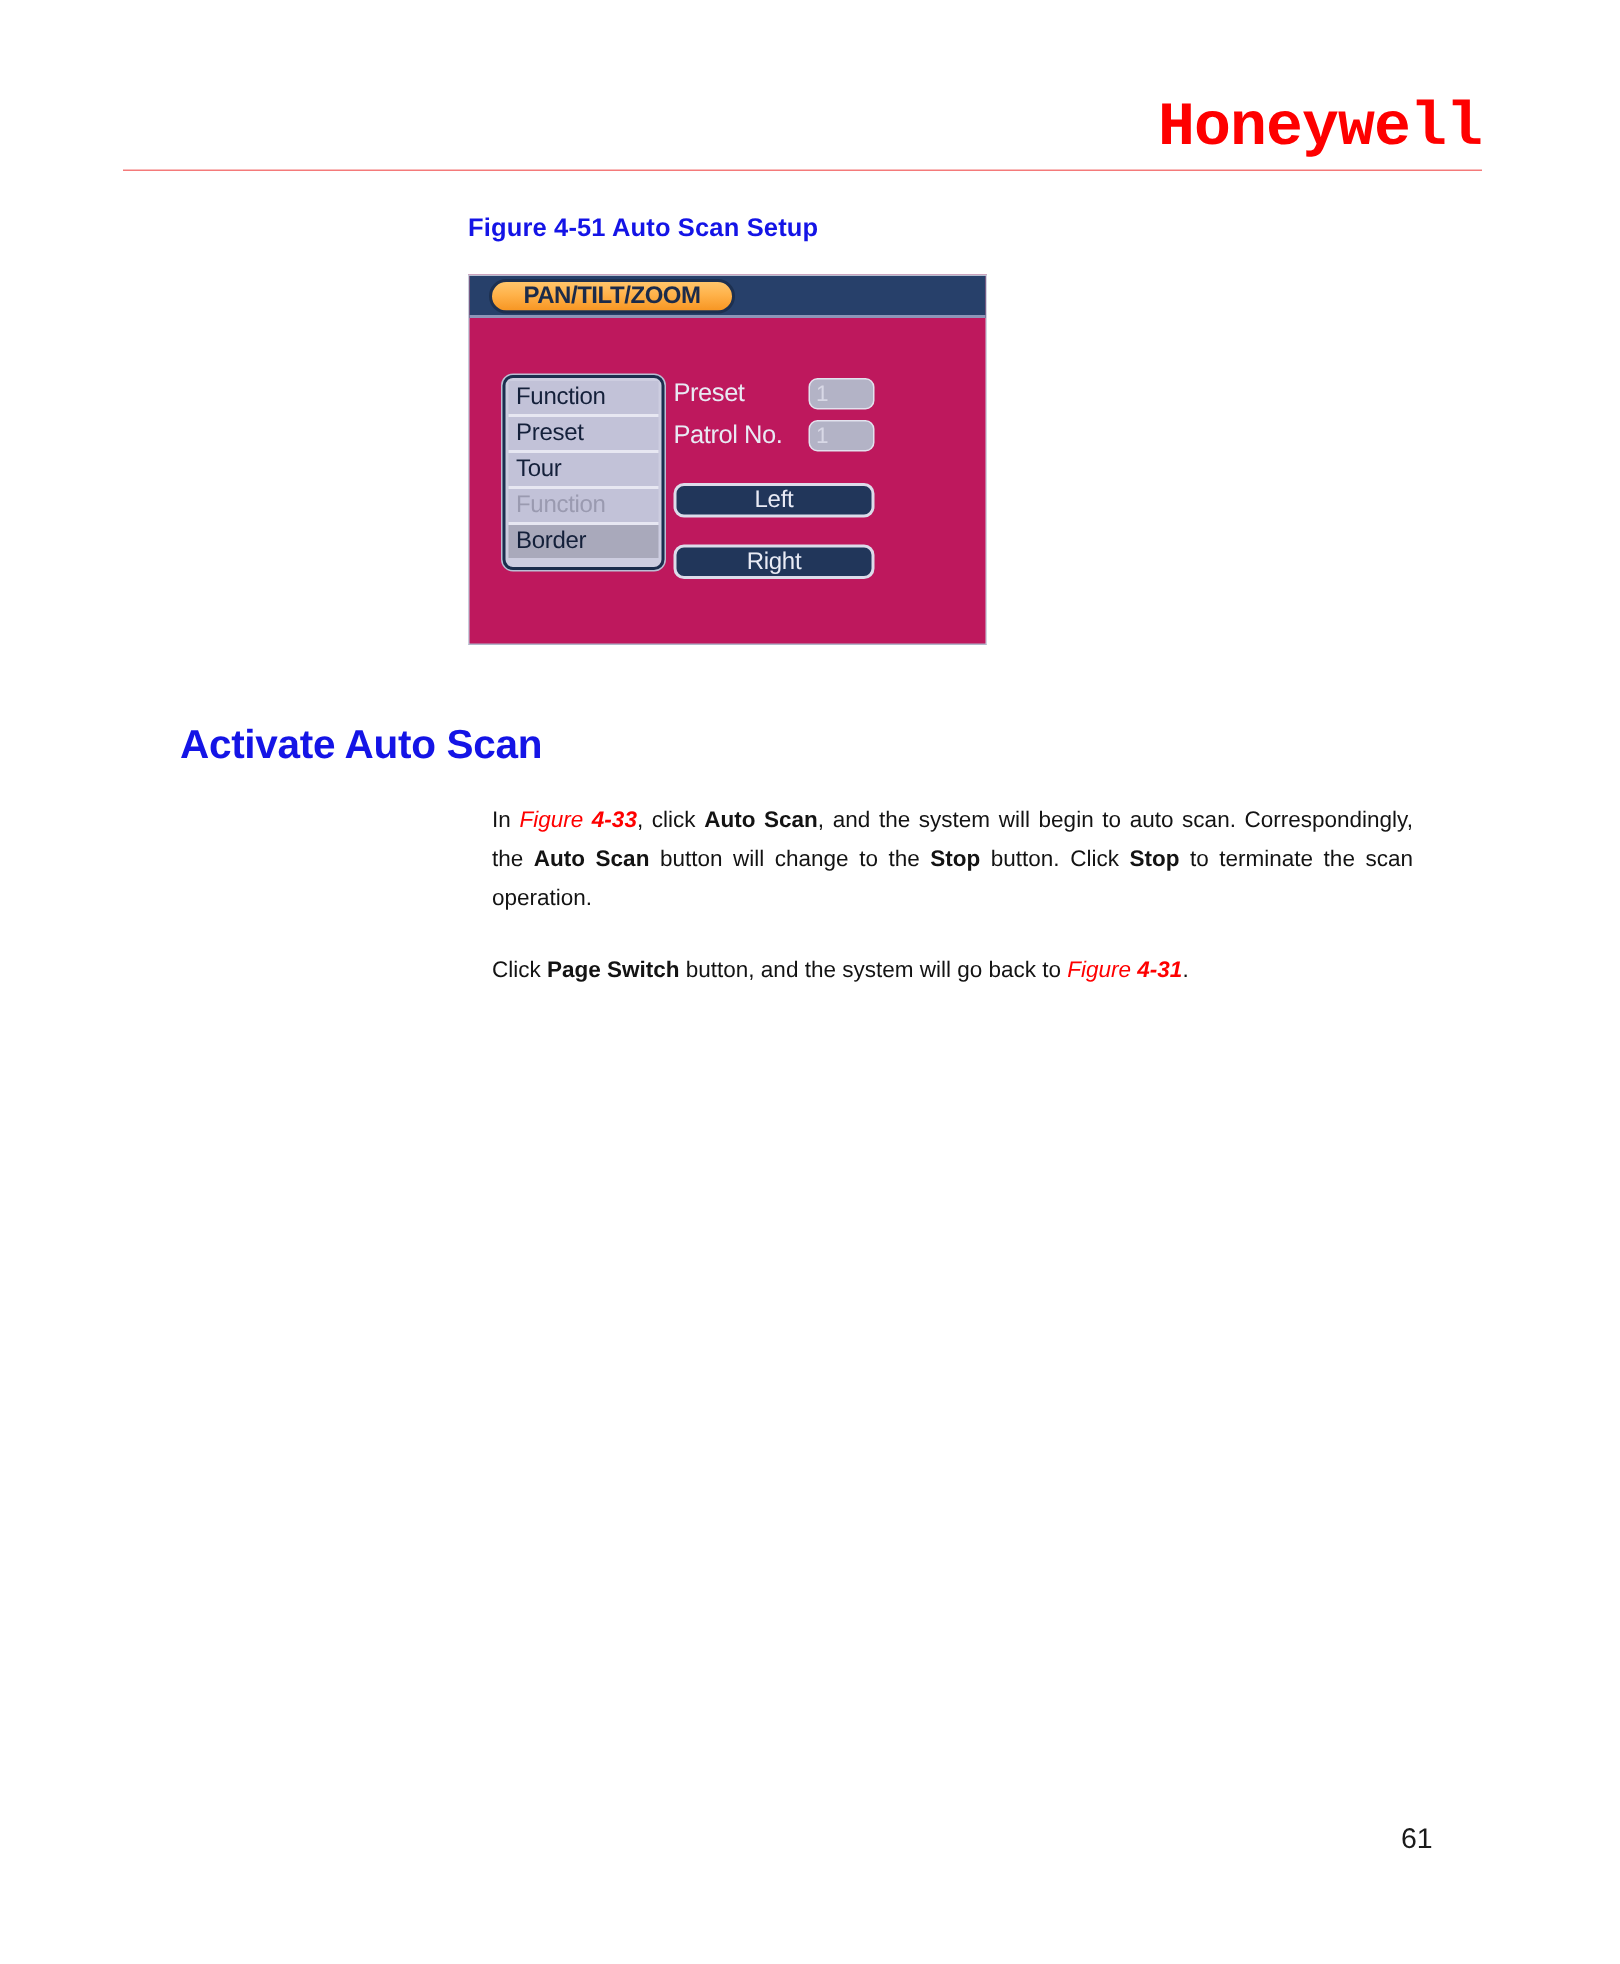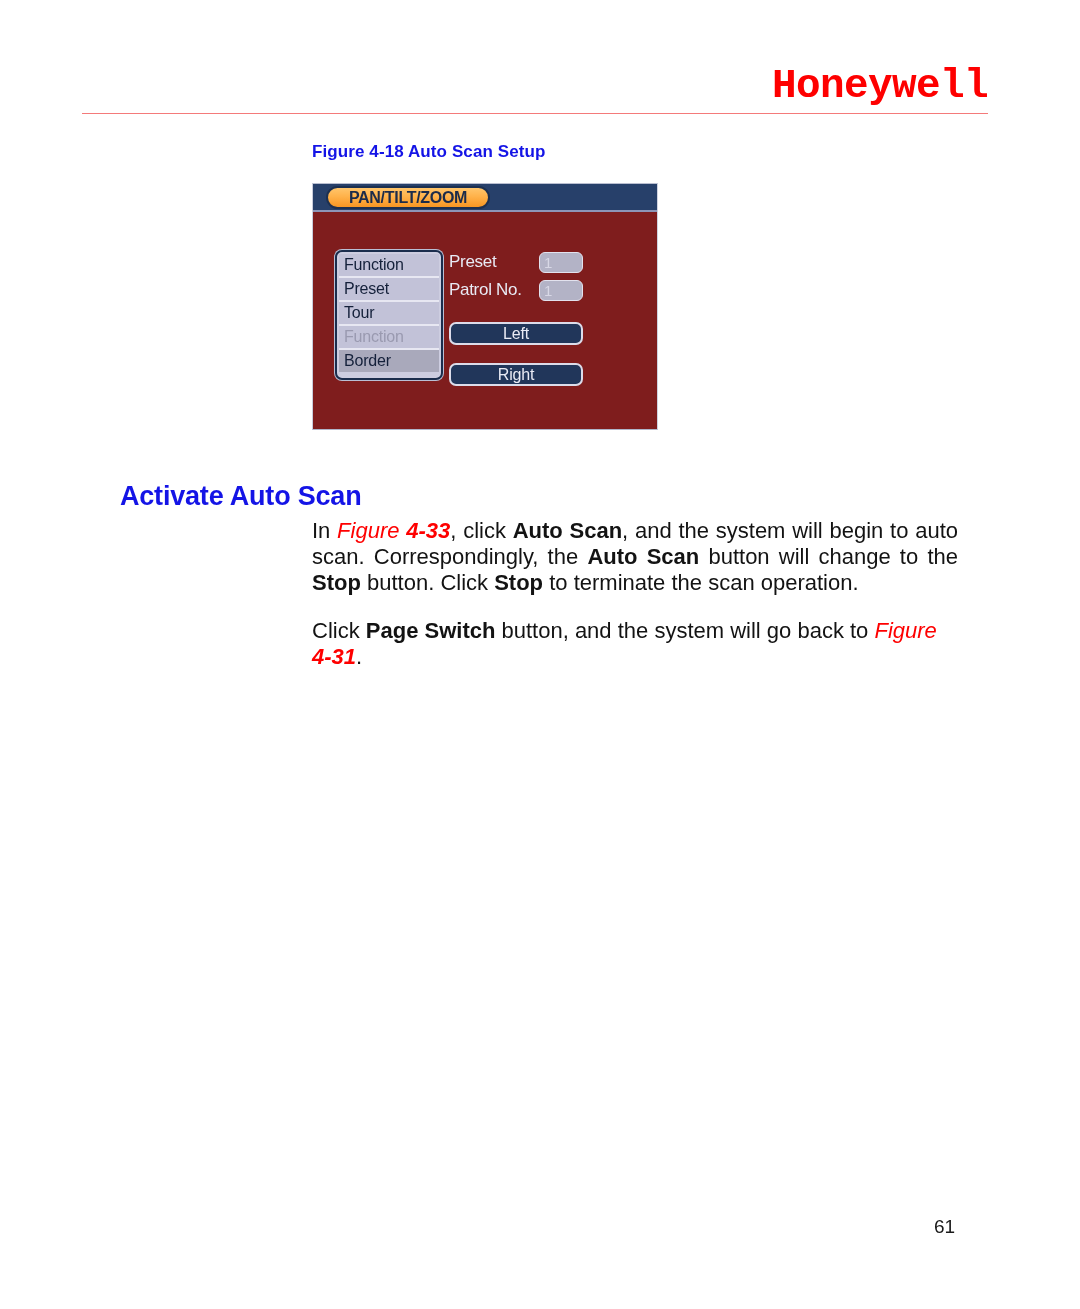--- a/index.html
+++ b/index.html
@@ -57,21 +57,21 @@
     white-space: nowrap;
   }
 
   
   .ptz {
     position: absolute;
     left: 312px;
     top: 183px;
     width: 346px;
     height: 247px;
-    background: #7f1d1d;
+    background: #be185d;
     box-sizing: border-box;
     border-left: 1px solid #c9cddc;
     border-top: 1px solid #b9bed0;
     border-right: 1px solid #cfd3e0;
     border-bottom: 1px solid #b0b6c9;
   }
   .ptz-titlebar {
     position: absolute;
     left: 0; top: 0;
     width: 100%;
@@ -191,24 +191,24 @@
   }
 
   
   .body-block {
     position: absolute;
     left: 312px;
     top: 518px;
     width: 646px;
   }
   .para {
-    font-size: 22px;
+    font-size: 15px;
     color: #131313;
     line-height: 26px;
-    margin: 0;
+    margin: 16px;
     text-align: justify;
   }
   .para.p2 {
     margin-top: 22px;
     text-align: left;
   }
   .b { font-weight: bold; }
   .figref {
     color: #fe0000;
     font-style: italic;
@@ -225,21 +225,21 @@
   }
 </style>
 </head>
 <body>
 
 <div class="page">
 
   <div class="brand">Honeywell</div>
   <div class="header-rule"></div>
 
-  <div class="fig-caption">Figure 4-18 Auto Scan Setup</div>
+  <div class="fig-caption">Figure 4-51 Auto Scan Setup</div>
 
   <div class="ptz">
 
     <div class="ptz-titlebar">
       <div class="ptz-tab">
         <span class="ptz-tab-label">PAN/TILT/ZOOM</span>
       </div>
     </div>
 
     <div class="ptz-list">

